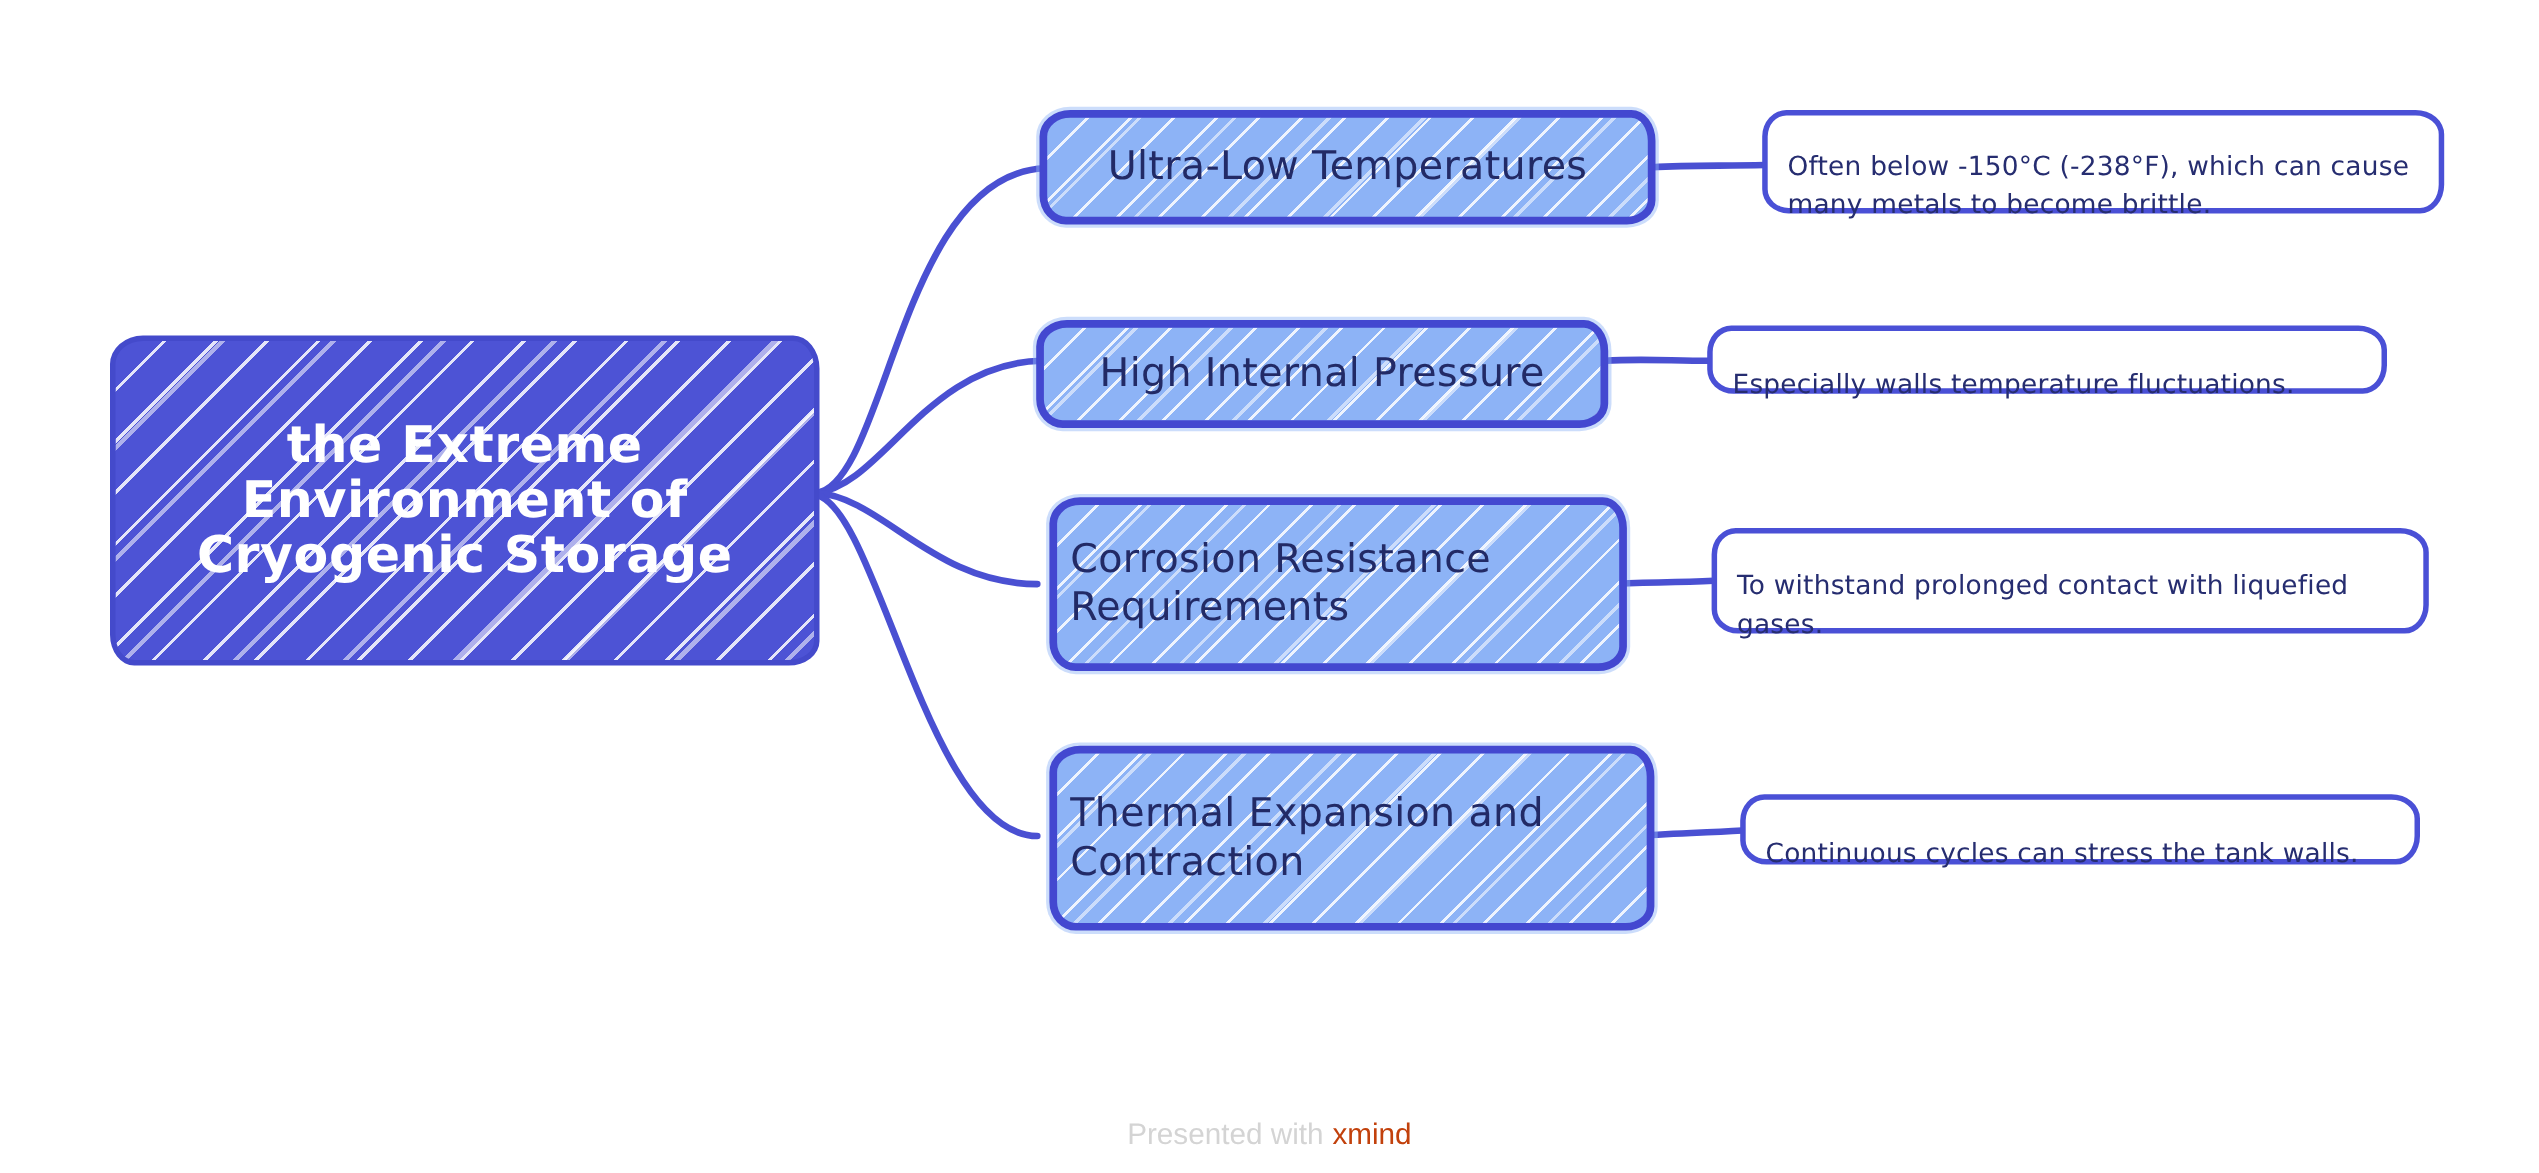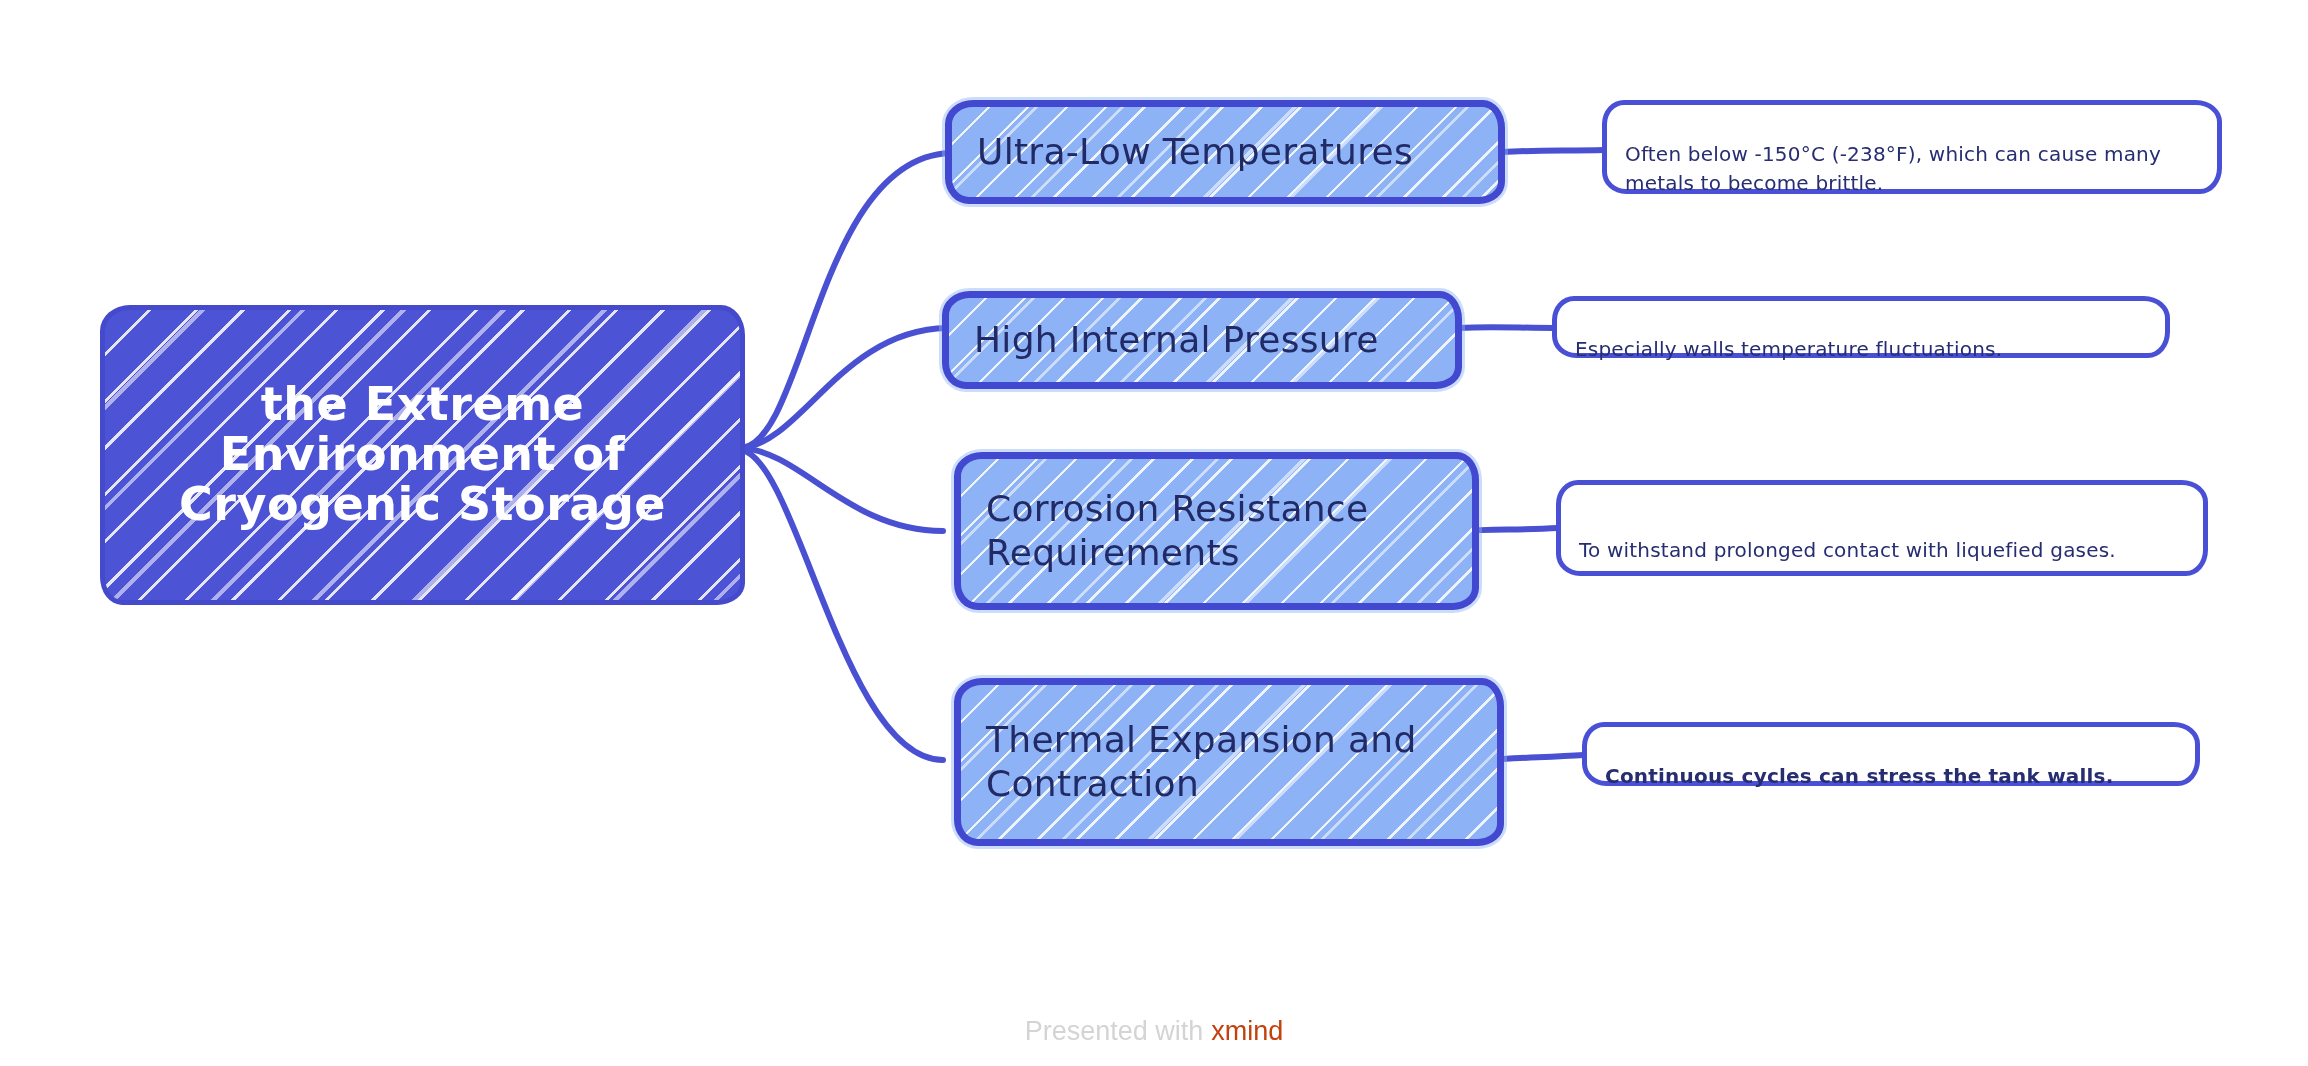--- a/index.html
+++ b/index.html
@@ -56,21 +56,22 @@
 
   
   .topic {
     background-color: #8db3f6;
     background-image:
       repeating-linear-gradient(135deg, rgba(255,255,255,0) 0 25px, rgba(255,255,255,0.85) 25px 27.5px),
       repeating-linear-gradient(135deg, rgba(255,255,255,0) 0 58px, rgba(255,255,255,0.55) 58px 61px);
     border: 7px solid #4348d0;
     border-radius: 28px 22px 26px 24px / 24px 28px 22px 26px;
     box-shadow: 0 0 0 3px rgba(141,179,246,0.45);
-    padding: 8px 25px;
+    padding: 8px 12px;
+    justify-content: center;
   }
   .topic .label {
     color: #222a66;
     font-size: 36px;
     line-height: 1.22;
     letter-spacing: 0.3px;
   }
   .topic-1 { left: 945px; top: 100px;  width: 560px; height: 104px; }
   .topic-2 { left: 942px; top: 291px;  width: 520px; height: 98px;  }
   .topic-3 { left: 938px; top: 452px;  width: 525px; height: 158px; margin-left: 16px; }
@@ -78,29 +79,29 @@
 
   
   .note {
     background: #ffffff;
     border: 5px solid #4a50d6;
     border-radius: 22px 26px 22px 24px / 24px 22px 26px 22px;
     padding: 6px 18px;
   }
   .note .label {
     color: #262d70;
-    font-size: 20px;
+    font-size: 24px;
     line-height: 1.45;
     letter-spacing: 0.2px;
     margin-top: 44px;
   }
   .note-1 { left: 1602px; top: 100px; width: 620px; height: 94px; }
   .note-2 { left: 1552px; top: 296px; width: 618px; height: 62px; }
   .note-3 { left: 1556px; top: 480px; width: 652px; height: 96px; }
-  .note-4 { left: 1582px; top: 722px; width: 618px; height: 64px; font-weight: bold; }
+  .note-4 { left: 1582px; top: 722px; width: 618px; height: 64px; }
 
   
   .footer {
     position: absolute;
     left: 0; top: 1016px;
     width: 2308px;
     text-align: center;
     z-index: 2;
     font-family: "Liberation Sans", sans-serif;
     font-size: 27px;

